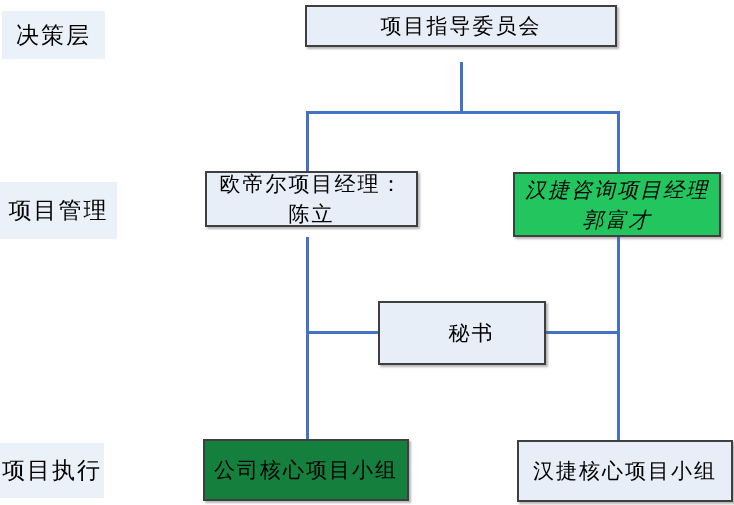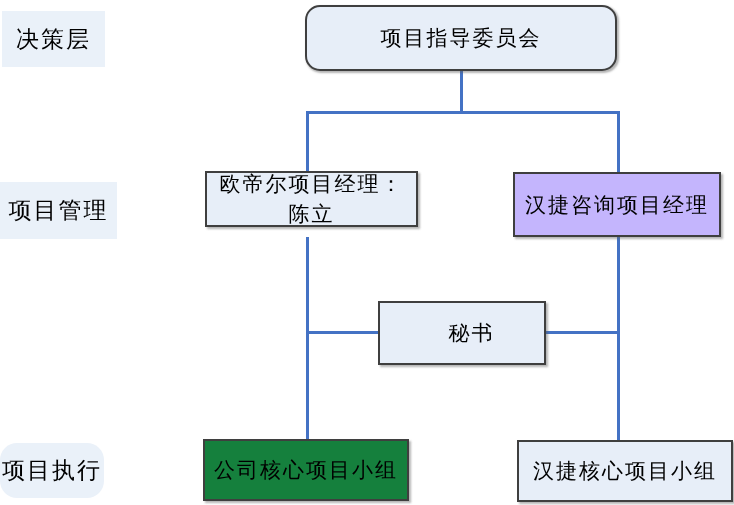--- a/index.html
+++ b/index.html
@@ -42,28 +42,28 @@
     font-size: 23px;
     letter-spacing: 2px;
     z-index: 1;
   }
   .connector {
     position: absolute;
     background: #4472c4;
     z-index: 0;
   }
   
-  #node-steering      { left: 305px; top: 5px;   width: 312px; height: 66px; border-radius: 15px; }
+  #node-steering      { left: 305px; top: 5px;   width: 312px; height: 42px; }
   #node-manager-left  { left: 205px; top: 171px; width: 213px; height: 56px; }
   #node-manager-right { left: 513px; top: 172px; width: 208px; height: 65px; }
   #node-secretary     { left: 378px; top: 301px; width: 168px; height: 64px; }
   #node-exec-left     { left: 203px; top: 439px; width: 206px; height: 62px; }
   #node-exec-right    { left: 517px; top: 440px; width: 216px; height: 62px; align-items: center; }
   
-  #label-decision   { left: 2px; top: 11px;  width: 103px; height: 56px; }
+  #label-decision   { left: 2px; top: 11px;  width: 103px; height: 48px; }
   #label-management { left: 0px; top: 182px; width: 117px; height: 57px; }
   #label-execution  { left: 0px; top: 443px; width: 104px; height: 55px; }
   
   #c-steering-drop   { left: 460px; top: 62px;  width: 3px;   height: 52px; }
   #c-branch          { left: 306px; top: 111px; width: 314px; height: 3px;  }
   #c-left-up         { left: 306px; top: 111px; width: 3px;   height: 60px; }
   #c-right-up        { left: 617px; top: 111px; width: 3px;   height: 61px; }
   #c-left-down       { left: 306px; top: 237px; width: 3px;   height: 202px;}
   #c-right-down      { left: 617px; top: 237px; width: 3px;   height: 203px;}
   #c-secretary-left  { left: 307px; top: 331px; width: 71px;  height: 3px;  }
@@ -73,21 +73,21 @@
 <body>
 
 <div id="canvas">
 
   <div class="row-label" id="label-decision" style="background: rgb(234, 241, 249);">
     <span>决策层</span>
   </div>
   <div class="row-label" id="label-management" style="background: rgb(234, 241, 249);">
     <span>项目管理</span>
   </div>
-  <div class="row-label" id="label-execution" style="background: rgb(234, 241, 249); border-radius: 17px;">
+  <div class="row-label" id="label-execution" style="background: rgb(234, 241, 249);">
     <span>项目执行</span>
   </div>
 
   <div class="connector" id="c-steering-drop" style="background: rgb(68, 114, 196);"></div>
   <div class="connector" id="c-branch" style="background: rgb(68, 114, 196);"></div>
   <div class="connector" id="c-left-up" style="background: rgb(68, 114, 196);"></div>
   <div class="connector" id="c-right-up" style="background: rgb(68, 114, 196);"></div>
   <div class="connector" id="c-left-down" style="background: rgb(68, 114, 196);"></div>
   <div class="connector" id="c-right-down" style="background: rgb(68, 114, 196);"></div>
   <div class="connector" id="c-secretary-left" style="background: rgb(68, 114, 196);"></div>
@@ -95,22 +95,23 @@
 
   <div class="node" id="node-steering" style="background: rgb(231, 238, 248); border-color: rgb(63, 63, 63);">
     <span>项目指导委员会</span>
   </div>
 
   <div class="node" id="node-manager-left" style="background: rgb(231, 238, 248); border-color: rgb(63, 63, 63);">
     <span>欧帝尔项目经理：</span>
     <span>陈立</span>
   </div>
 
-  <div class="node" id="node-manager-right" style="background: #c4b5fd; border-color: rgb(63, 63, 63);">
+  <div class="node" id="node-manager-right" style="background: #22c55e; border-color: rgb(63, 63, 63); font-style: italic;">
     <span>汉捷咨询项目经理</span>
+    <span>郭富才</span>
   </div>
 
   <div class="node" id="node-secretary" style="background: rgb(231, 238, 248); border-color: rgb(63, 63, 63); padding-left: 19px;">
     <span>秘书</span>
   </div>
 
   <div class="node" id="node-exec-left" style="background: #15803d; border-color: rgb(63, 63, 63);">
     <span>公司核心项目小组</span>
   </div>
 

